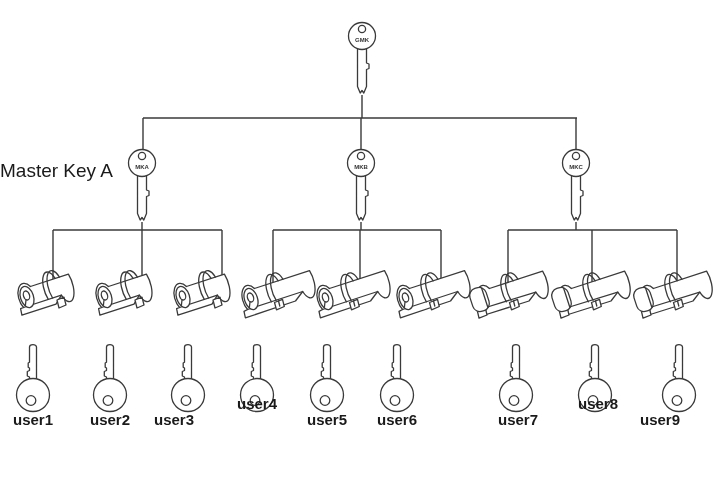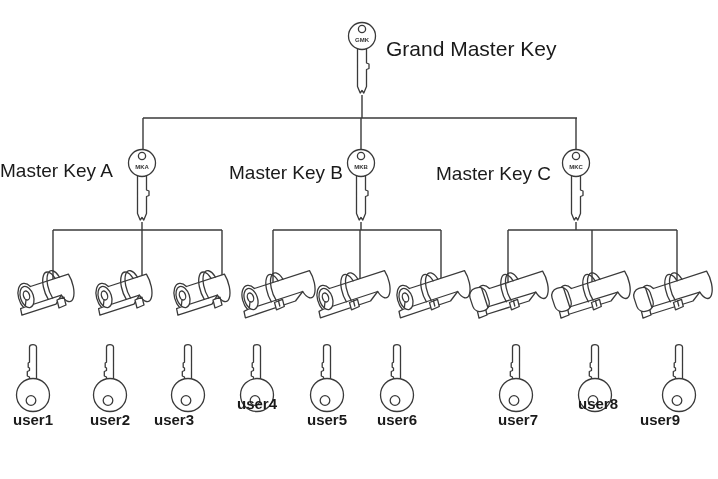--- a/index.html
+++ b/index.html
@@ -98,39 +98,36 @@
     <line class="conn" x1="508" y1="230" x2="677" y2="230"></line>
     <line class="conn" x1="508" y1="230" x2="508" y2="284"></line>
     <line class="conn" x1="592" y1="230" x2="592" y2="284"></line>
     <line class="conn" x1="677" y1="230" x2="677" y2="284"></line>
   </svg>
 
   <svg class="abs" style="left:346px;top:21px" width="32" height="78" viewBox="0 0 32 78">
     <use href="#sym-master-key"></use>
     <text class="kcode" x="16" y="21">GMK</text>
   </svg>
-  <div class="abs lbl-title" style="left:386px;top:38px">Grand Master Key</div>
 
   <svg class="abs" style="left:126px;top:148px" width="32" height="78" viewBox="0 0 32 78">
     <use href="#sym-master-key"></use>
     <text class="kcode" x="16" y="21">MKA</text>
   </svg>
   <div class="abs lbl-master" style="left:0;top:161px;width:118px;">Master Key A</div>
 
   <svg class="abs" style="left:345px;top:148px" width="32" height="78" viewBox="0 0 32 78">
     <use href="#sym-master-key"></use>
     <text class="kcode" x="16" y="21">MKB</text>
   </svg>
-  <div class="abs lbl-master" style="left:229px;top:163px;width:116px">Master Key B</div>
 
   <svg class="abs" style="left:560px;top:148px" width="32" height="78" viewBox="0 0 32 78">
     <use href="#sym-master-key"></use>
     <text class="kcode" x="16" y="21">MKC</text>
   </svg>
-  <div class="abs lbl-master" style="left:436px;top:164px;width:116px">Master Key C</div>
 
   <svg class="abs" style="left:15px;top:267px" width="64" height="58" viewBox="0 0 64 58">
       <use href="#sym-lock-half"></use>
     </svg>
   <svg class="abs" style="left:93px;top:267px" width="64" height="58" viewBox="0 0 64 58">
       <use href="#sym-lock-half"></use>
     </svg>
   <svg class="abs" style="left:171px;top:267px" width="64" height="58" viewBox="0 0 64 58">
       <use href="#sym-lock-half"></use>
     </svg>

